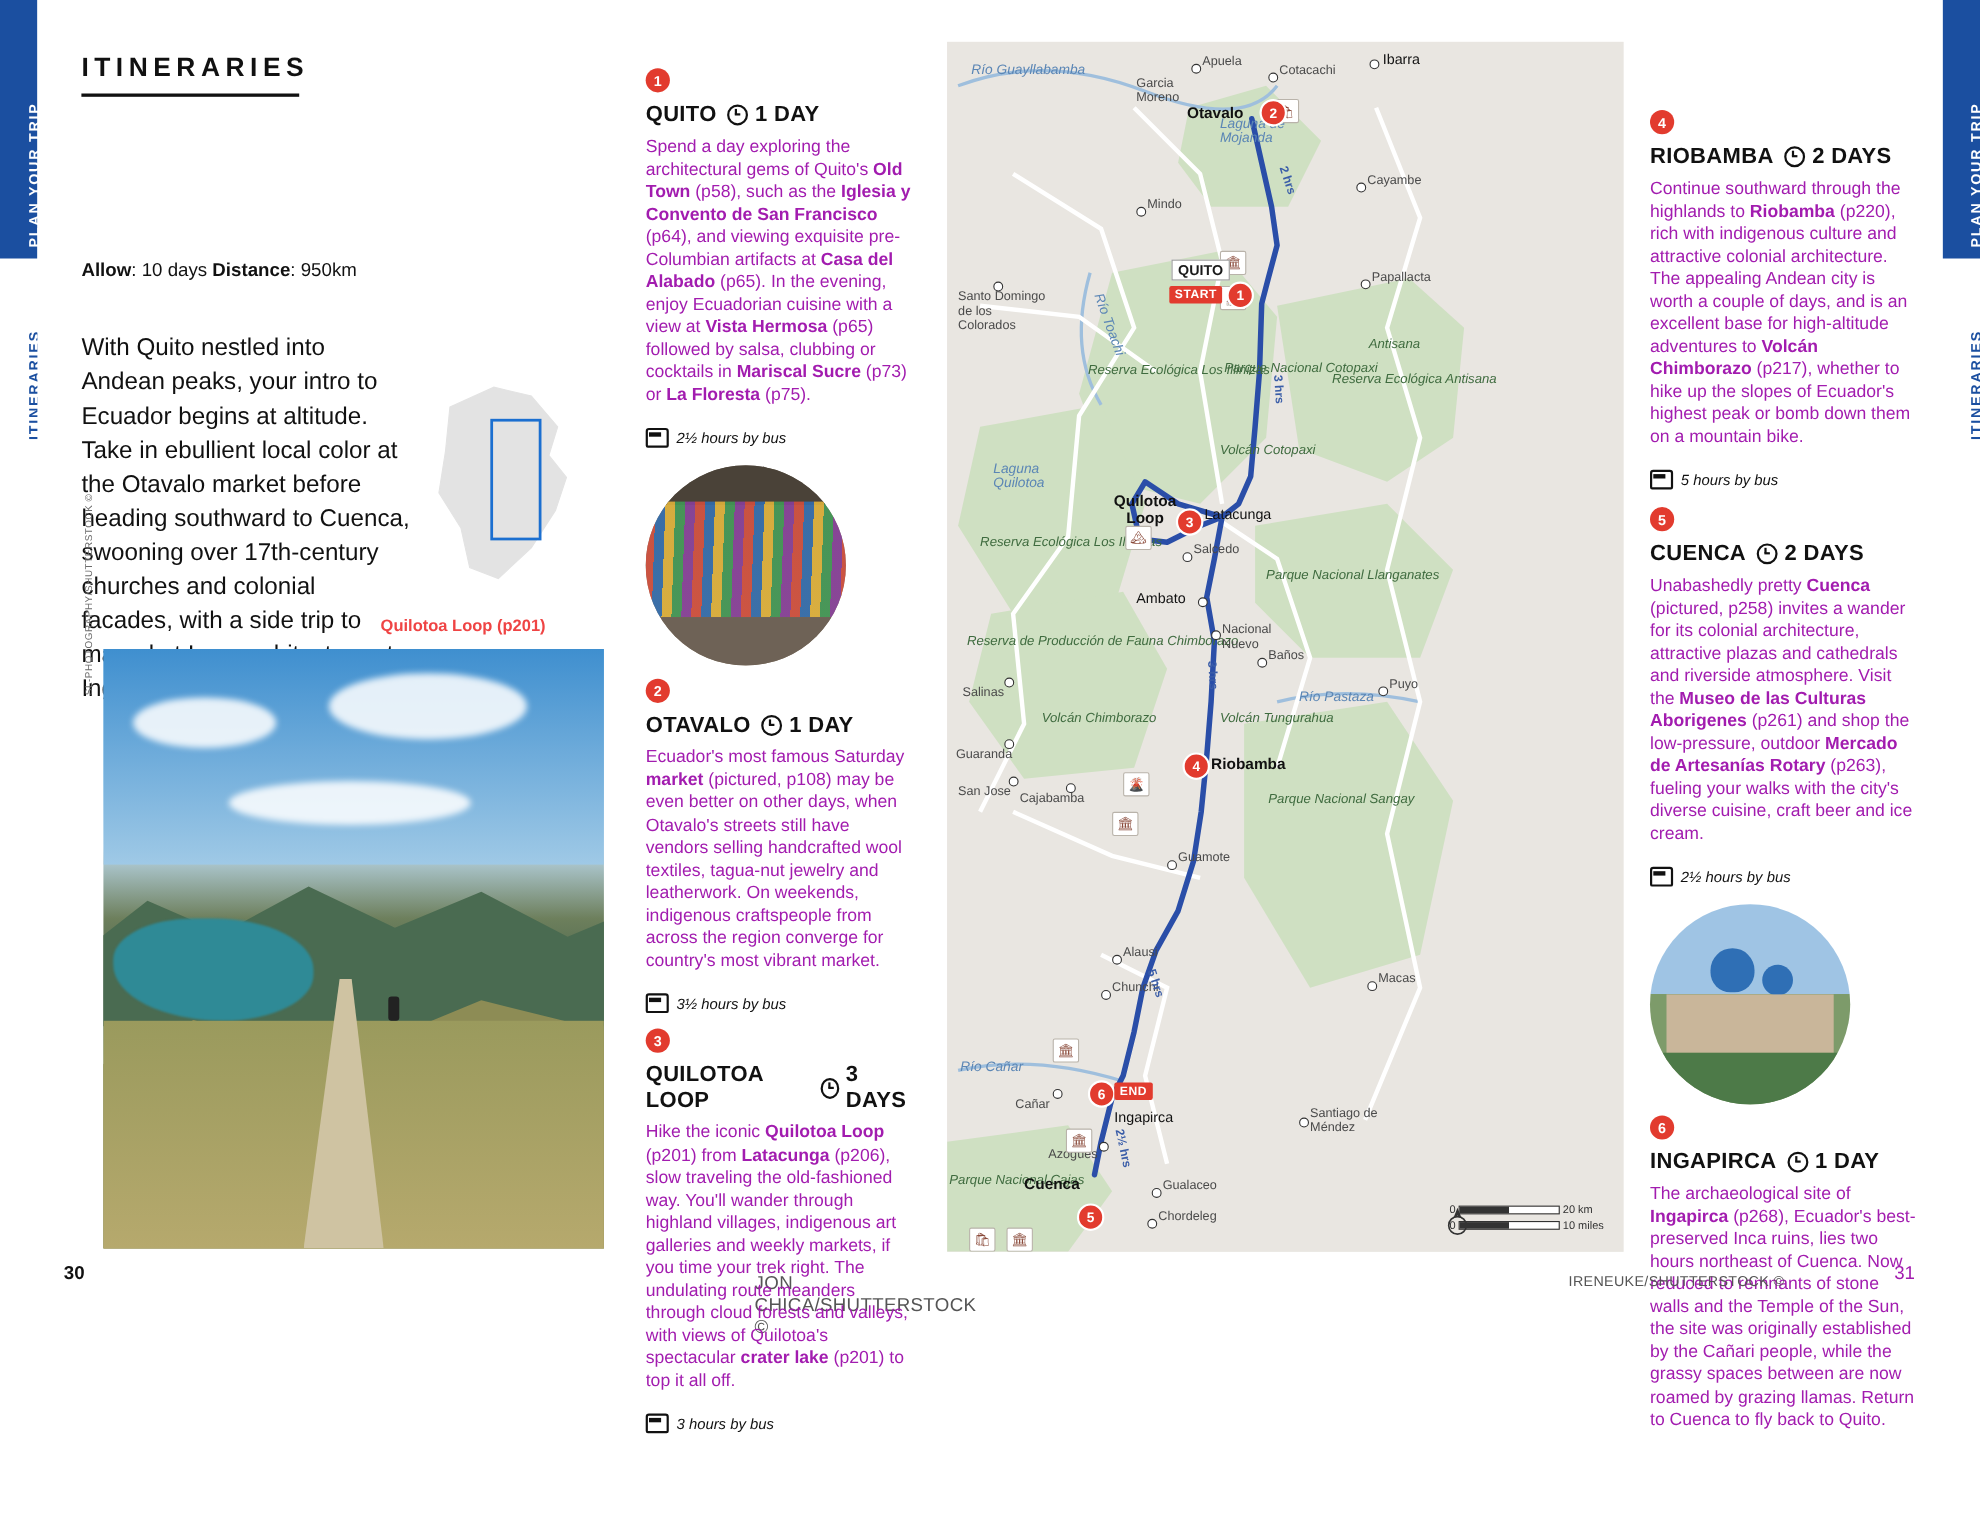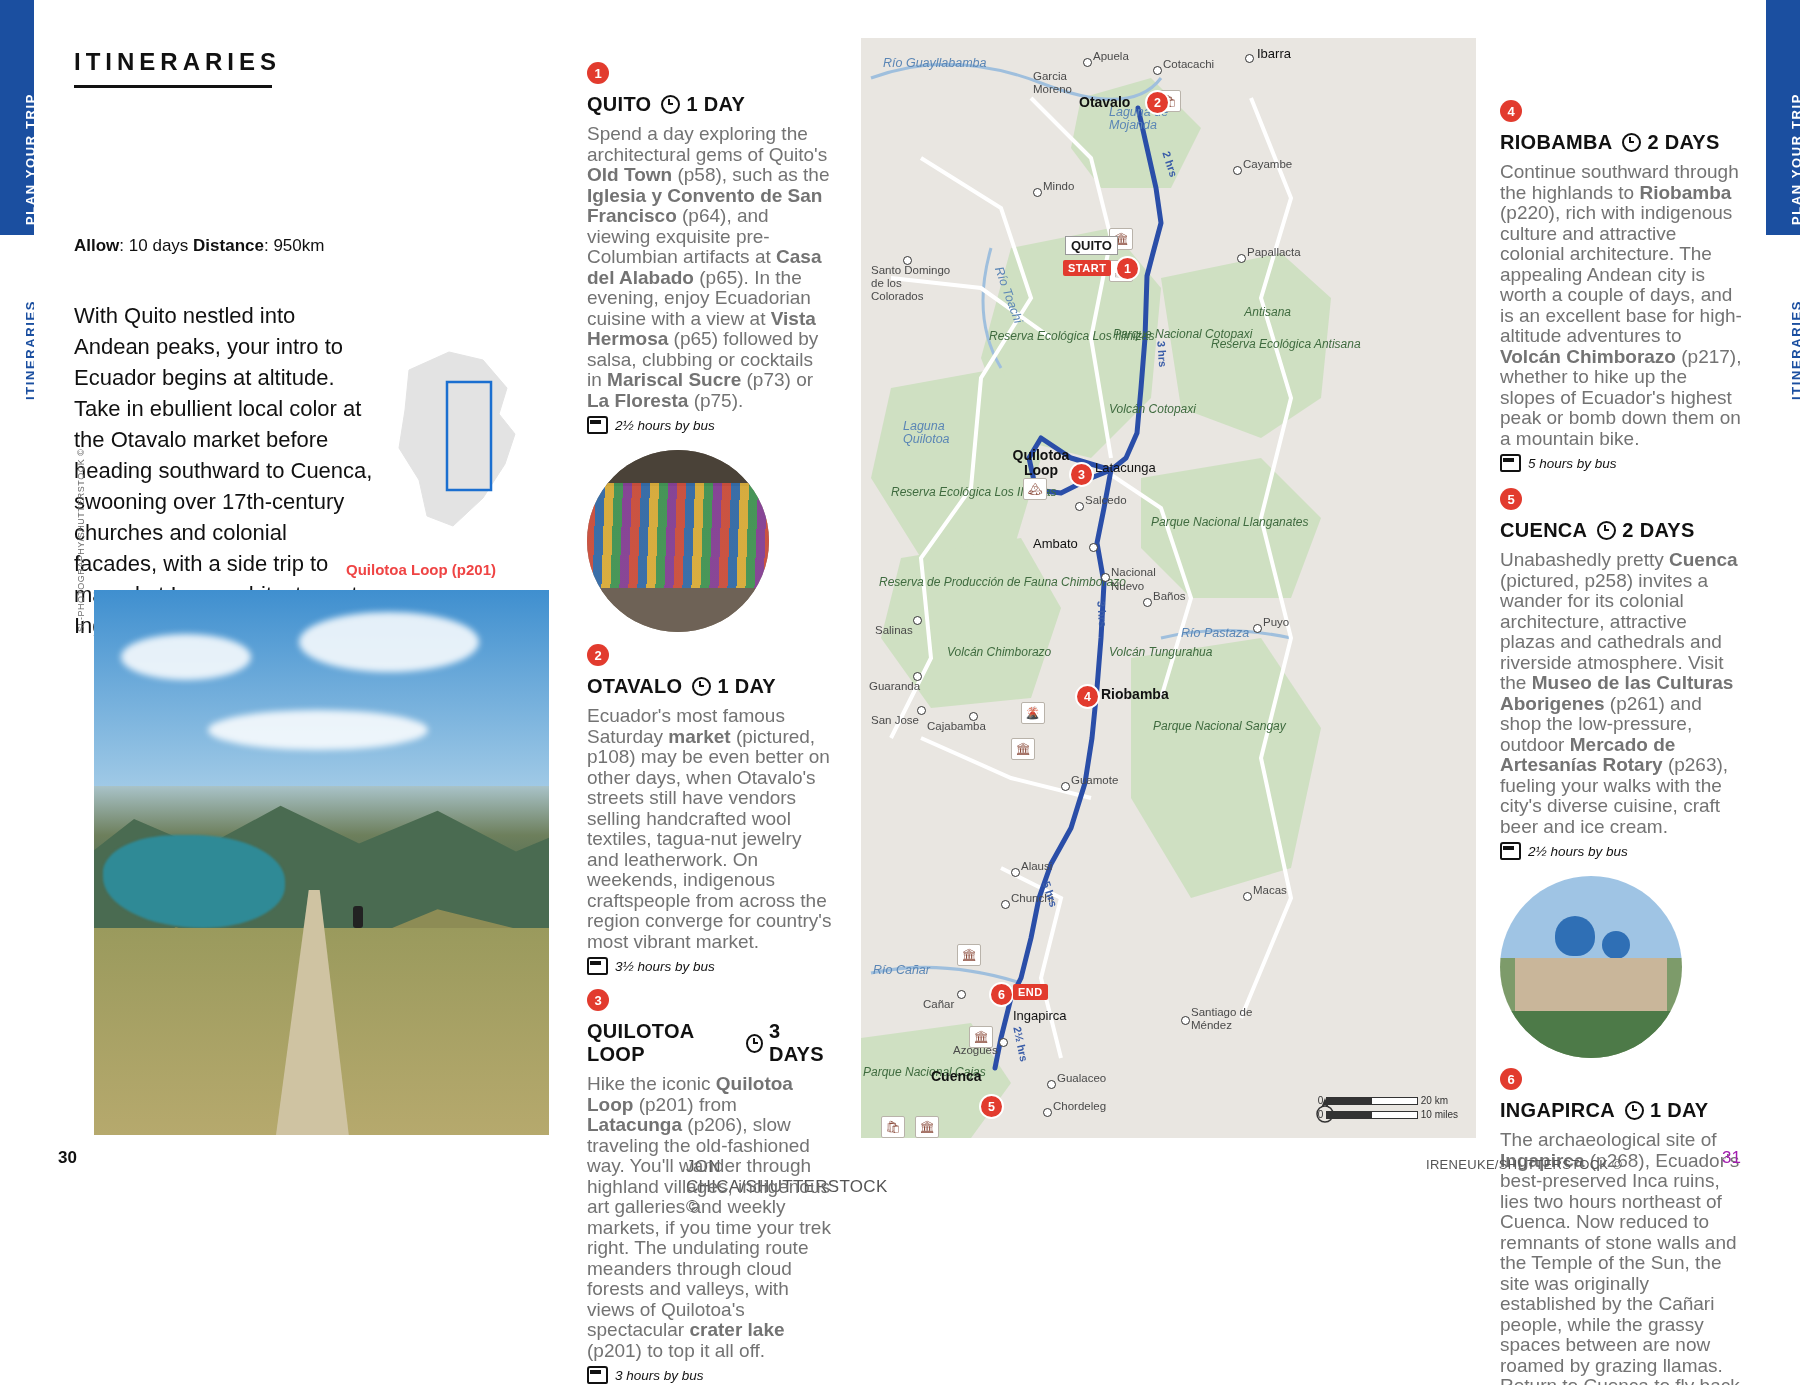--- a/index.html
+++ b/index.html
@@ -100,25 +100,25 @@
     display:flex;align-items:center;gap:6px;
     font-size:20px;font-weight:700;color:#111;letter-spacing:.3px;
     margin:9px 0 8px 0;
   }
   .ent-head .clock{
     display:inline-block;width:15px;height:15px;border:2px solid #111;border-radius:50%;
     position:relative;margin-left:4px;
   }
   .ent-head .clock:before{content:"";position:absolute;left:5px;top:2px;width:2px;height:5px;background:#111;}
   .ent-head .clock:after{content:"";position:absolute;left:5px;top:6px;width:5px;height:2px;background:#111;}
-  .ent-body{font-size:19px;line-height:20.5px;color:#737373;}
+  .ent-body{font-size:16px;line-height:20.5px;color:#a21caf;}
   .ent-body b{font-weight:700;}
   .bus{
     display:flex;align-items:center;gap:7px;
-    margin-top:5px;font-size:13.5px;font-style:italic;color:#111;
+    margin-top:19px;font-size:13.5px;font-style:italic;color:#111;
   }
   .bus-icon{
     width:17px;height:14px;border:2px solid #111;border-radius:3px 3px 2px 2px;position:relative;flex:none;
   }
   .bus-icon:before{content:"";position:absolute;left:1px;top:2px;width:11px;height:4px;background:#111;}
 
   .round-photo{
     width:182px;height:182px;border-radius:50%;overflow:hidden;margin:16px 0 4px 0;position:relative;
   }
   .market-photo{background:linear-gradient(#6c6155,#8a7a65);}

